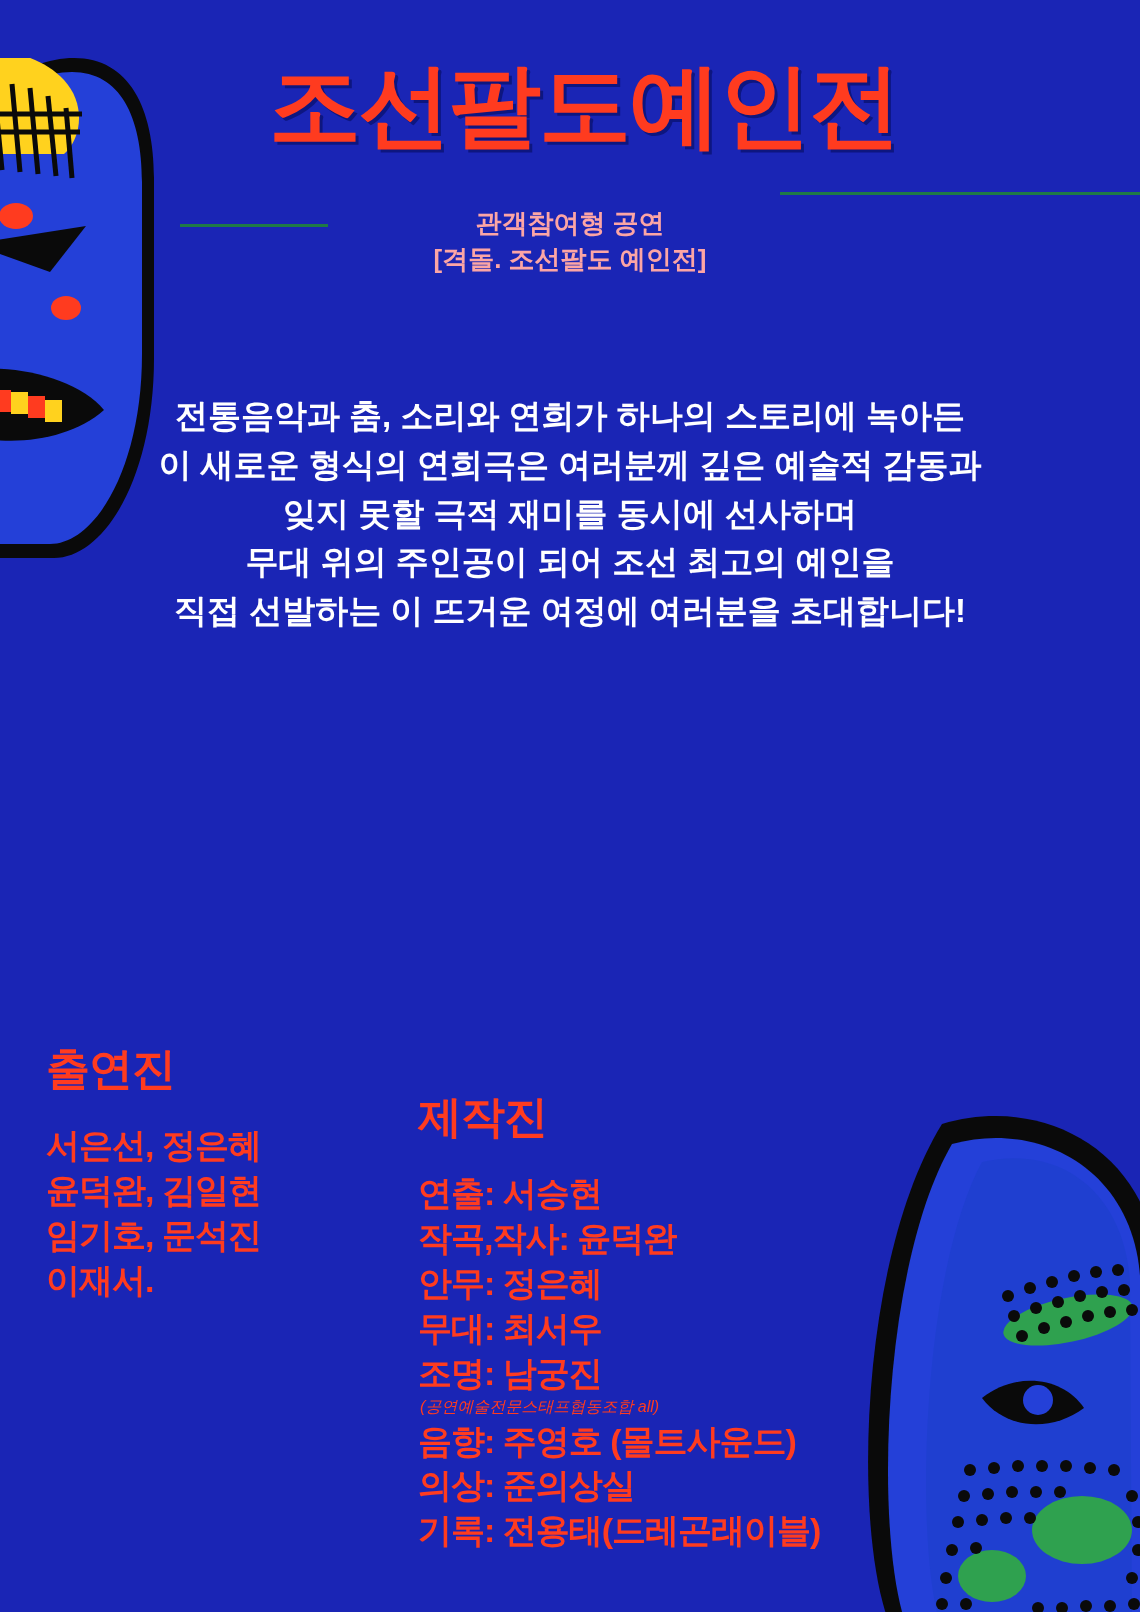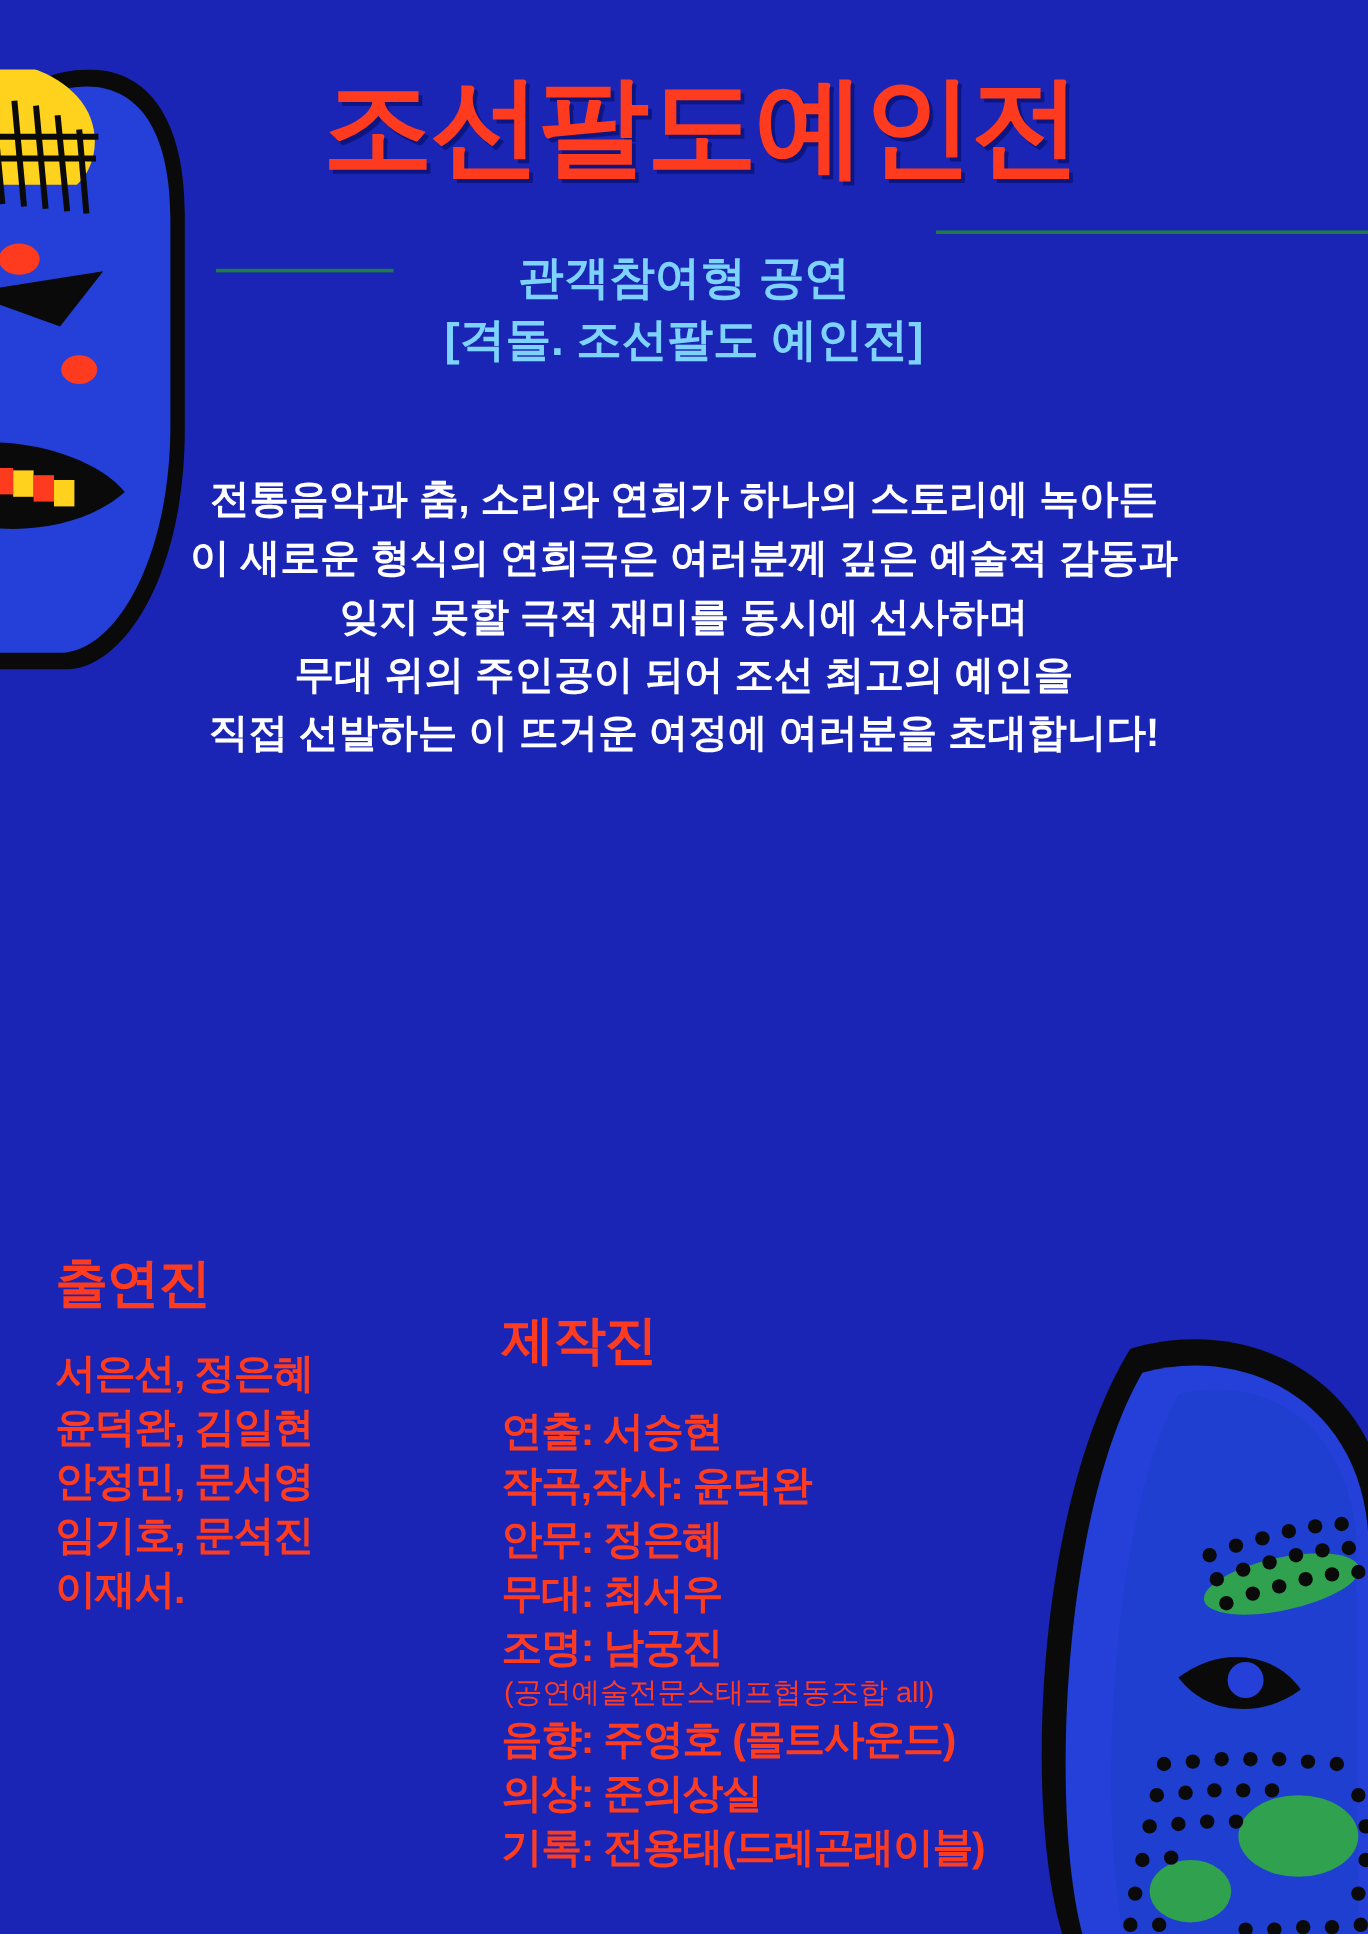--- a/index.html
+++ b/index.html
@@ -68,23 +68,23 @@
   }
   .rule.left  { left: 180px; width: 148px; top: 28px; }
   .rule.right { left: 780px; width: 360px; top: -4px; }
 
   .subtitle {
     position: absolute;
     top: 206px;
     left: 0;
     width: 100%;
     text-align: center;
-    color: #7dd3fc;
-    font-weight: bold;
-    font-size: 38px;
+    color: #fca5a5;
+    font-weight: bold;
+    font-size: 26px;
     line-height: 1.38;
   }
 
   
   .body-copy {
     position: absolute;
     top: 392px;
     left: 60px;
     width: 1020px;
     text-align: center;
@@ -118,24 +118,25 @@
   .credit-line {
     color: #ff3b1f;
     font-size: 34px;
     font-weight: bold;
     line-height: 1.32;
     letter-spacing: -1px;
     white-space: nowrap;
   }
   .credit-note {
     color: #ff3b1f;
-    font-size: 24px;
+    font-size: 16px;
     line-height: 1.2;
     margin: 2px 0 2px 2px;
     white-space: nowrap;
+    font-style: italic;
   }
 </style>
 </head>
 <body>
 
 <div class="poster">
 
   <svg class="mask-left" viewBox="0 0 270 500" aria-hidden="true">
     <path d="M10,120 C10,40 70,0 120,0 C175,0 200,50 200,120 L200,300 C200,420 150,500 100,500 L0,500 L0,120 Z" fill="#0a0a0a"></path>
     <path d="M22,126 C22,52 74,14 118,14 C166,14 188,58 188,124 L188,296 C188,408 142,486 96,486 L-10,486 L-10,126 Z" fill="#2440d8"></path>
@@ -242,21 +243,20 @@
   <div class="body-copy">
     <p>전통음악과 춤, 소리와 연희가 하나의 스토리에 녹아든<br>이 새로운 형식의 연희극은 여러분께 깊은 예술적 감동과<br>잊지 못할 극적 재미를 동시에 선사하며<br>무대 위의 주인공이 되어 조선 최고의 예인을<br>직접 선발하는 이 뜨거운 여정에 여러분을 초대합니다!</p>
   </div>
 
   <div class="credits">
 
     <div class="col-cast">
       <div class="col-head">출연진</div>
       <div class="credit-line">서은선, 정은혜</div>
       <div class="credit-line">윤덕완, 김일현</div>
-      <div class="credit-line">안정민, 문서영</div>
       <div class="credit-line">임기호, 문석진</div>
       <div class="credit-line">이재서.</div>
     </div>
 
     <div class="col-staff">
       <div class="col-head">제작진</div>
       <div class="credit-line">연출: 서승현</div>
       <div class="credit-line">작곡,작사: 윤덕완</div>
       <div class="credit-line">안무: 정은혜</div>
       <div class="credit-line">무대: 최서우</div>

